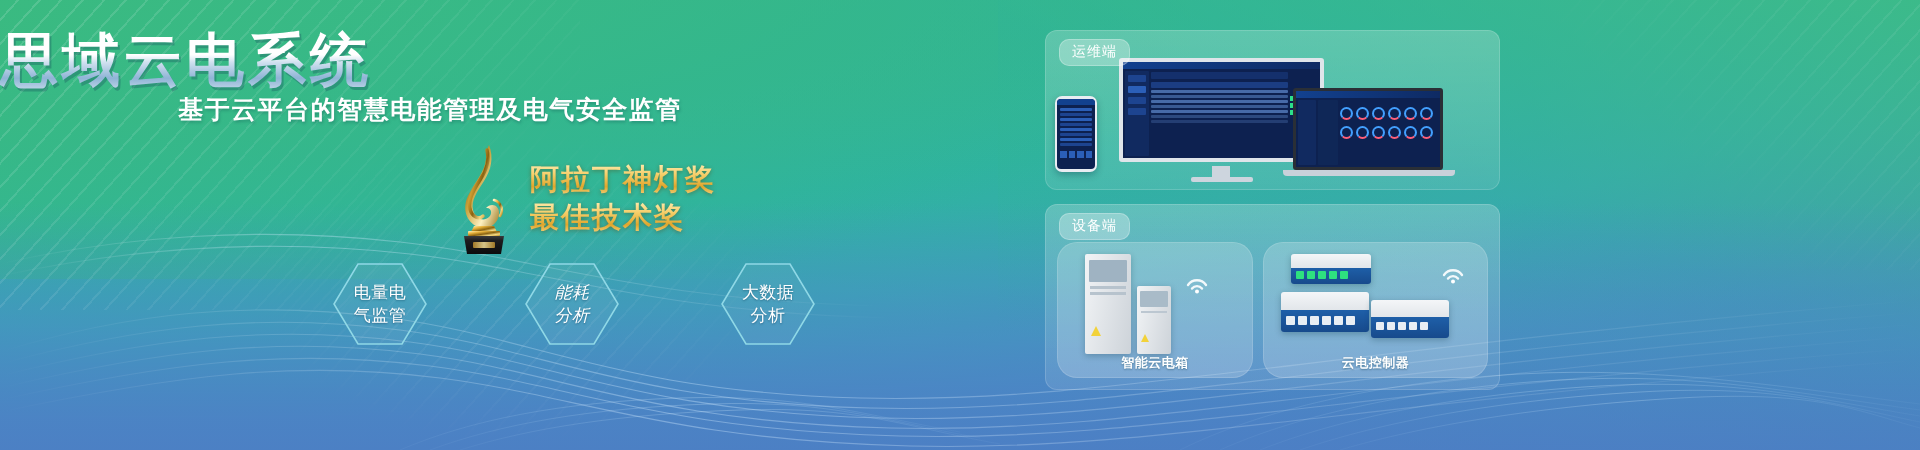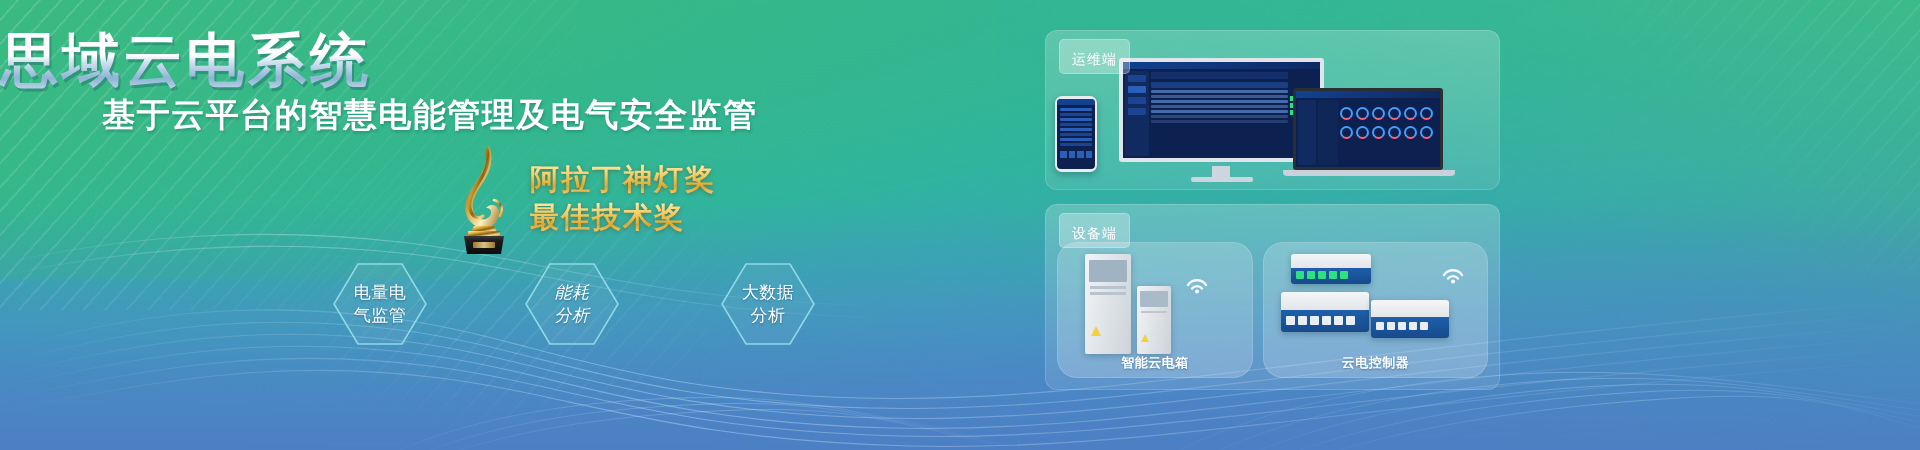--- a/index.html
+++ b/index.html
@@ -65,21 +65,21 @@
     position:absolute; left:0; top:22px; width:860px; text-align:left;
     font-size:58px; font-weight:700; letter-spacing:4px;
     font-family:"DejaVu Sans","Liberation Sans",sans-serif;
     background:linear-gradient(180deg,#ffffff 0%,#ffffff 42%,#cfe0ef 52%,#8fb4d6 72%,#e8f1f8 100%);
     -webkit-background-clip:text; background-clip:text;
     color:transparent; -webkit-text-fill-color:transparent;
     filter:drop-shadow(2px 3px 0 rgba(20,70,90,.30));
   }
   .sub-title{
     position:absolute; left:0; top:93px; width:860px; text-align:center;
-    font-size:33px; font-weight:700; color:#ffffff; letter-spacing:1.5px;
+    font-size:25px; font-weight:700; color:#ffffff; letter-spacing:1.5px;
     text-shadow:1px 2px 3px rgba(10,60,70,.28);
   }
 
   
   .award-row{ position:absolute; left:0; top:142px; width:860px; height:112px; }
   .trophy{ position:absolute; left:448px; top:0; width:72px; height:112px; }
   .award-text{ position:absolute; left:530px; top:18px; }
   .award-line{
     font-size:29px; font-weight:700; letter-spacing:2px; line-height:38px;
     background:linear-gradient(180deg,#fff3c4 0%,#f6cf6a 38%,#e0a62c 70%,#f8dd93 100%);
@@ -107,21 +107,21 @@
   .panel{
     position:relative; border-radius:12px;
     background:linear-gradient(180deg, rgba(255,255,255,.22) 0%, rgba(255,255,255,.10) 100%);
     box-shadow:inset 0 0 0 1px rgba(255,255,255,.16);
   }
   .panel-top{ width:455px; height:160px; margin-bottom:14px; }
   .panel-bottom{ width:455px; height:186px; }
 
   .panel-tag{
     position:absolute; left:14px; top:9px; z-index:6;
-    padding:12px 13px 5px; border-radius:5px;
+    padding:4px 13px 5px; border-radius:10px;
     background:rgba(255,255,255,.30);
     color:#ffffff; font-size:14px; font-weight:400; letter-spacing:1px;
     box-shadow:inset 0 0 0 1px rgba(255,255,255,.25);
   }
 
   
   .scr{ position:absolute; background:#0d2150; border-radius:2px; overflow:hidden; }
   .scr .bar{ position:absolute; left:0; right:0; top:0; height:7px;
              background:linear-gradient(90deg,#12418f,#0e2a63); }
   .scr .rows{ position:absolute; left:3px; right:3px; top:10px; bottom:3px; }

